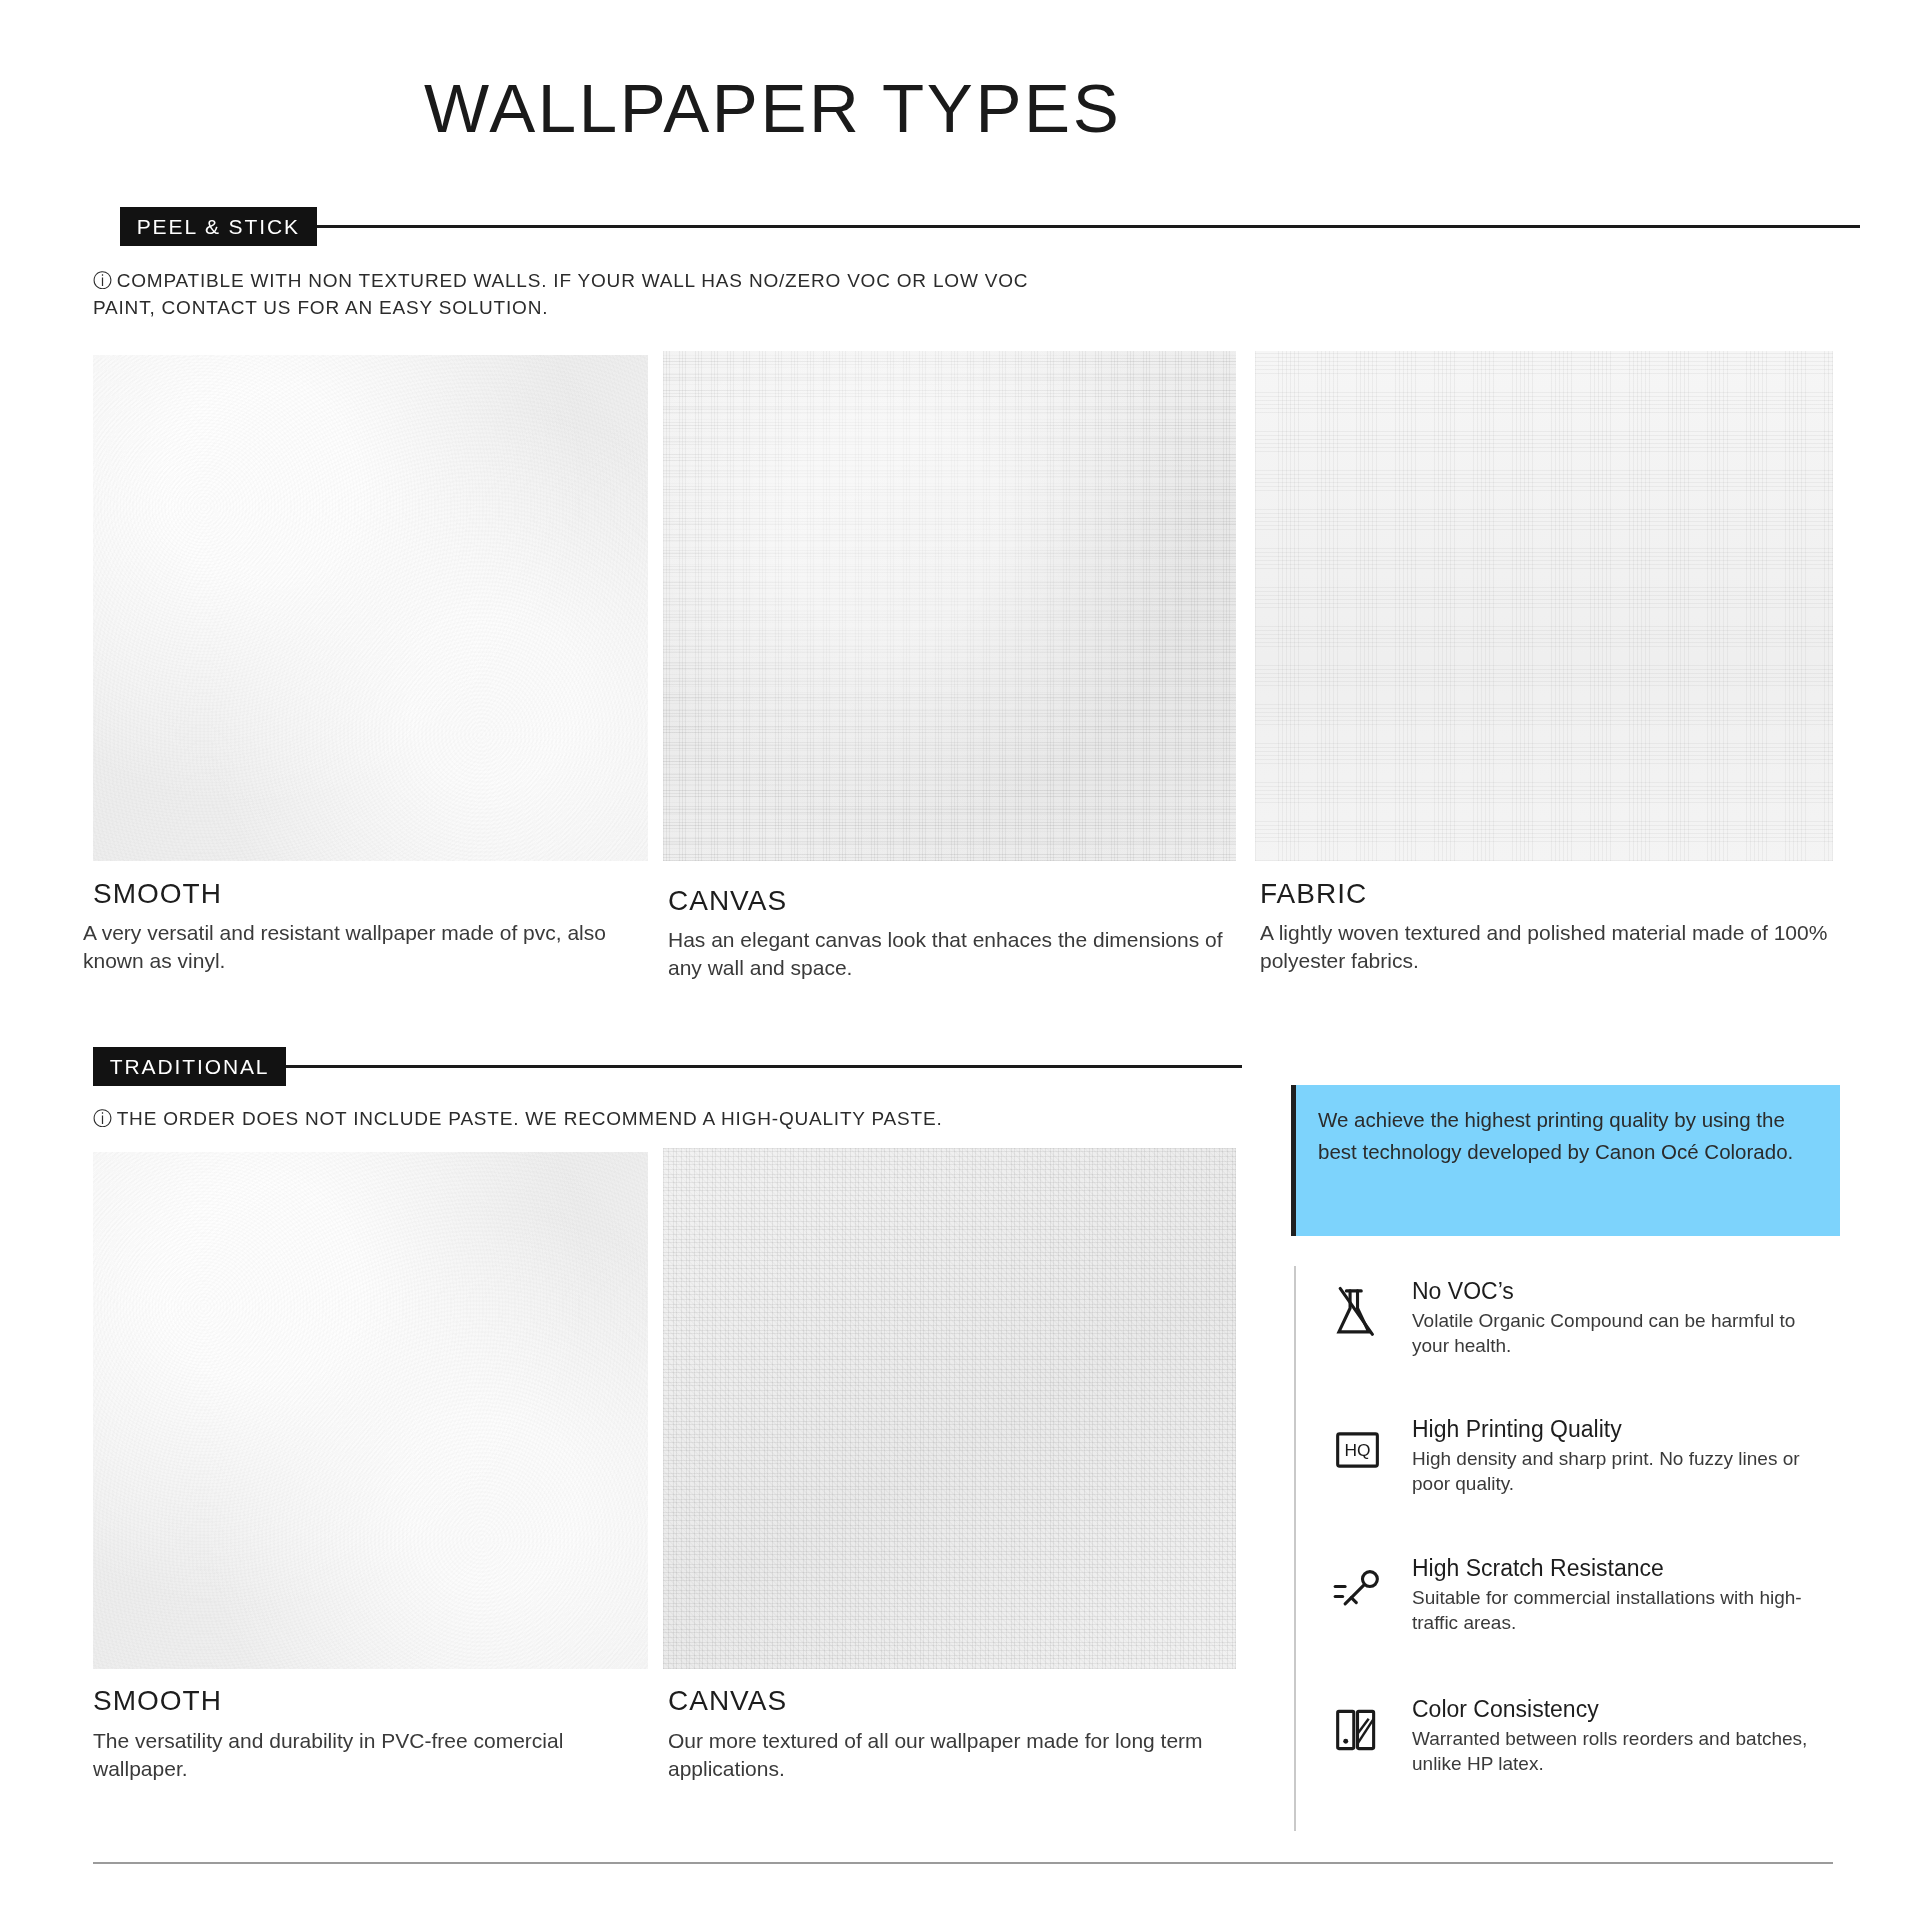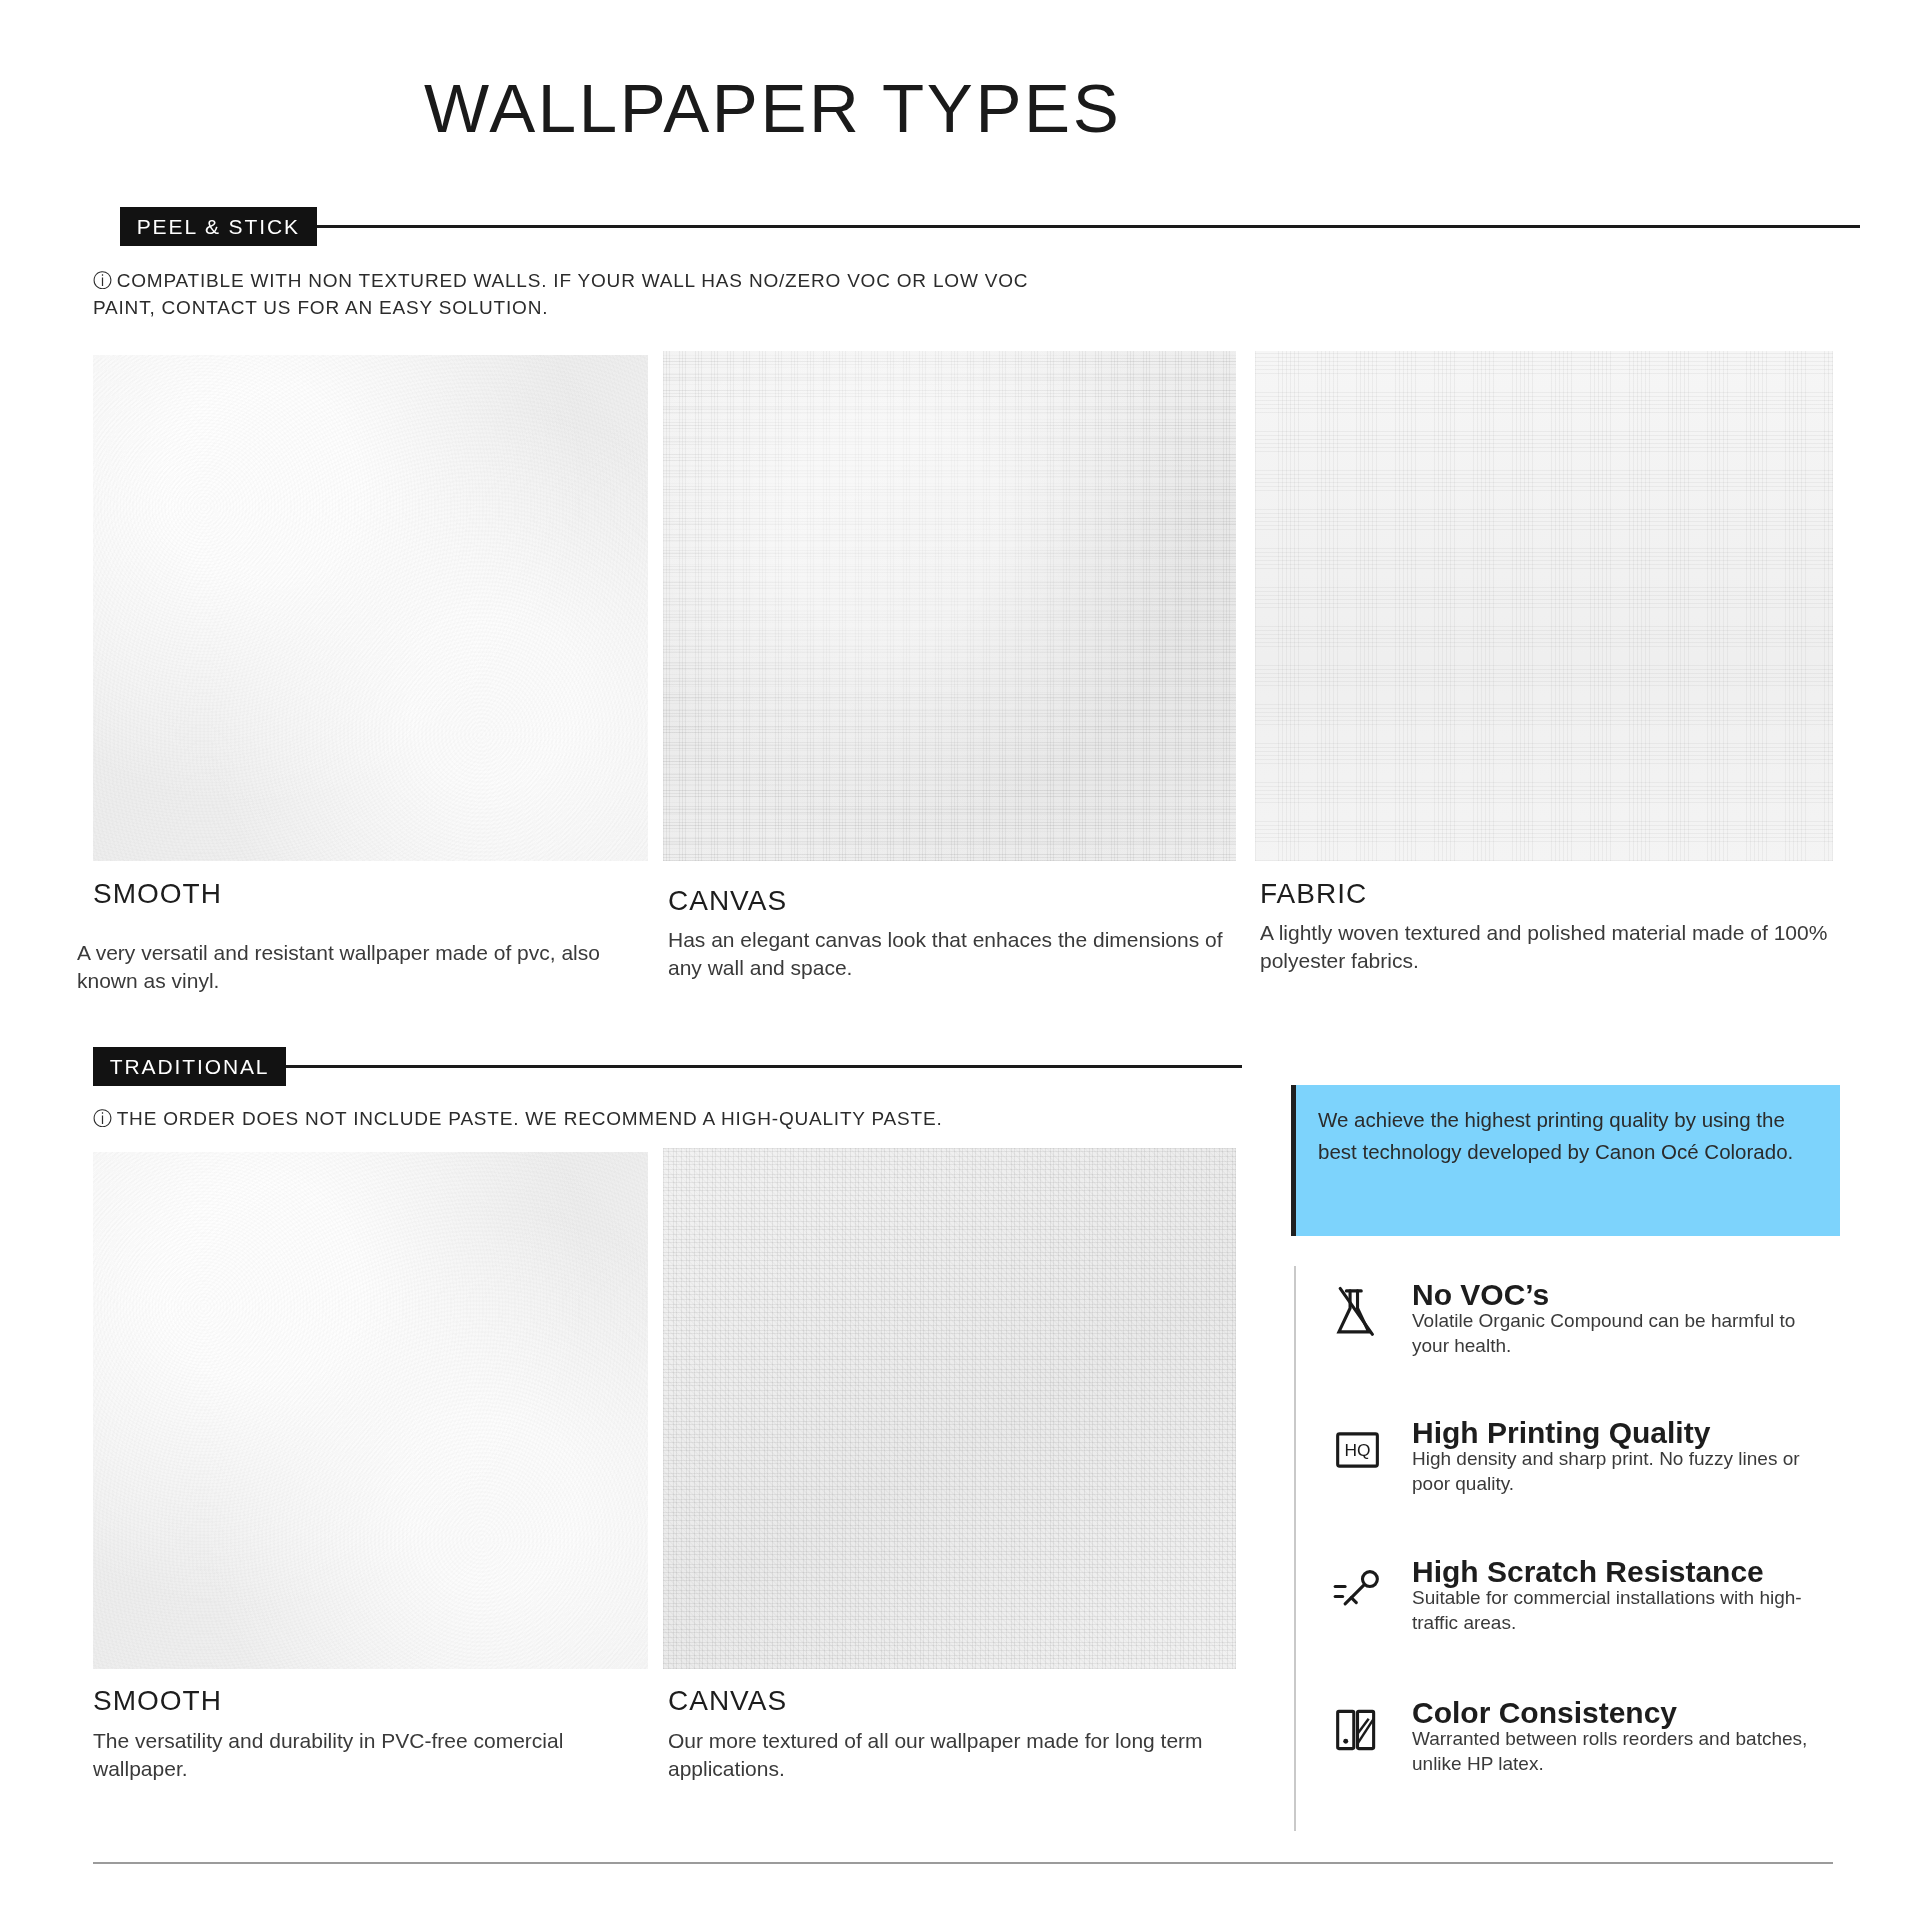--- a/index.html
+++ b/index.html
@@ -166,22 +166,22 @@
     position: absolute;
     left: 0;
     top: 2.6px;
     width: 62px;
     height: 62px;
   }
   .feature-title {
     position: absolute;
     left: 83px;
     top: 0;
-    font-size: 30px;
-    font-weight: 700;
+    font-size: 23px;
+    font-weight: 400;
     color: #1d1d1d;
   }
   .feature-desc {
     position: absolute;
     left: 83px;
     top: 29.5px;
     font-size: 19px;
     line-height: 1.36;
     color: #3a3a3a;
     font-weight: 300;
@@ -211,21 +211,21 @@
 
   <div class="note" style="left:93px; top:268px; width:963px;">
     <span class="info">ⓘ</span><span>COMPATIBLE WITH NON TEXTURED WALLS. IF YOUR WALL HAS NO/ZERO VOC OR LOW VOC PAINT, CONTACT US FOR AN EASY SOLUTION.</span>
   </div>
 
   <div class="swatch sw-smooth" style="left:93px; top:355px; width:555px; height:506px;"></div>
   <div class="swatch sw-canvas" style="left:663px; top:351px; width:573px; height:510px;"></div>
   <div class="swatch sw-fabric" style="left:1255px; top:351px; width:578px; height:510px;"></div>
 
   <div class="cap-title" style="left:93px; top:878px;">SMOOTH</div>
-  <div class="cap-body" style="left:77px; top:919px; width:539px;margin-top:20px;">A very versatil and resistant wallpaper made of pvc, also known as vinyl.</div>
+  <div class="cap-body" style="left:83px; top:919px; width:539px;">A very versatil and resistant wallpaper made of pvc, also known as vinyl.</div>
 
   <div class="cap-title" style="left:668px; top:885px;">CANVAS</div>
   <div class="cap-body" style="left:668px; top:926px; width:565px;">Has an elegant canvas look that enhaces the dimensions of any wall and space.</div>
 
   <div class="cap-title" style="left:1260px; top:878px;">FABRIC</div>
   <div class="cap-body" style="left:1260px; top:919px; width:578px;">A lightly woven textured and polished material made of 100% polyester fabrics.</div>
 
   <div class="section-band" style="top:1047px; width:1149px;">
     <div class="section-tag">TRADITIONAL</div>
     <div class="section-rule thin"></div>

